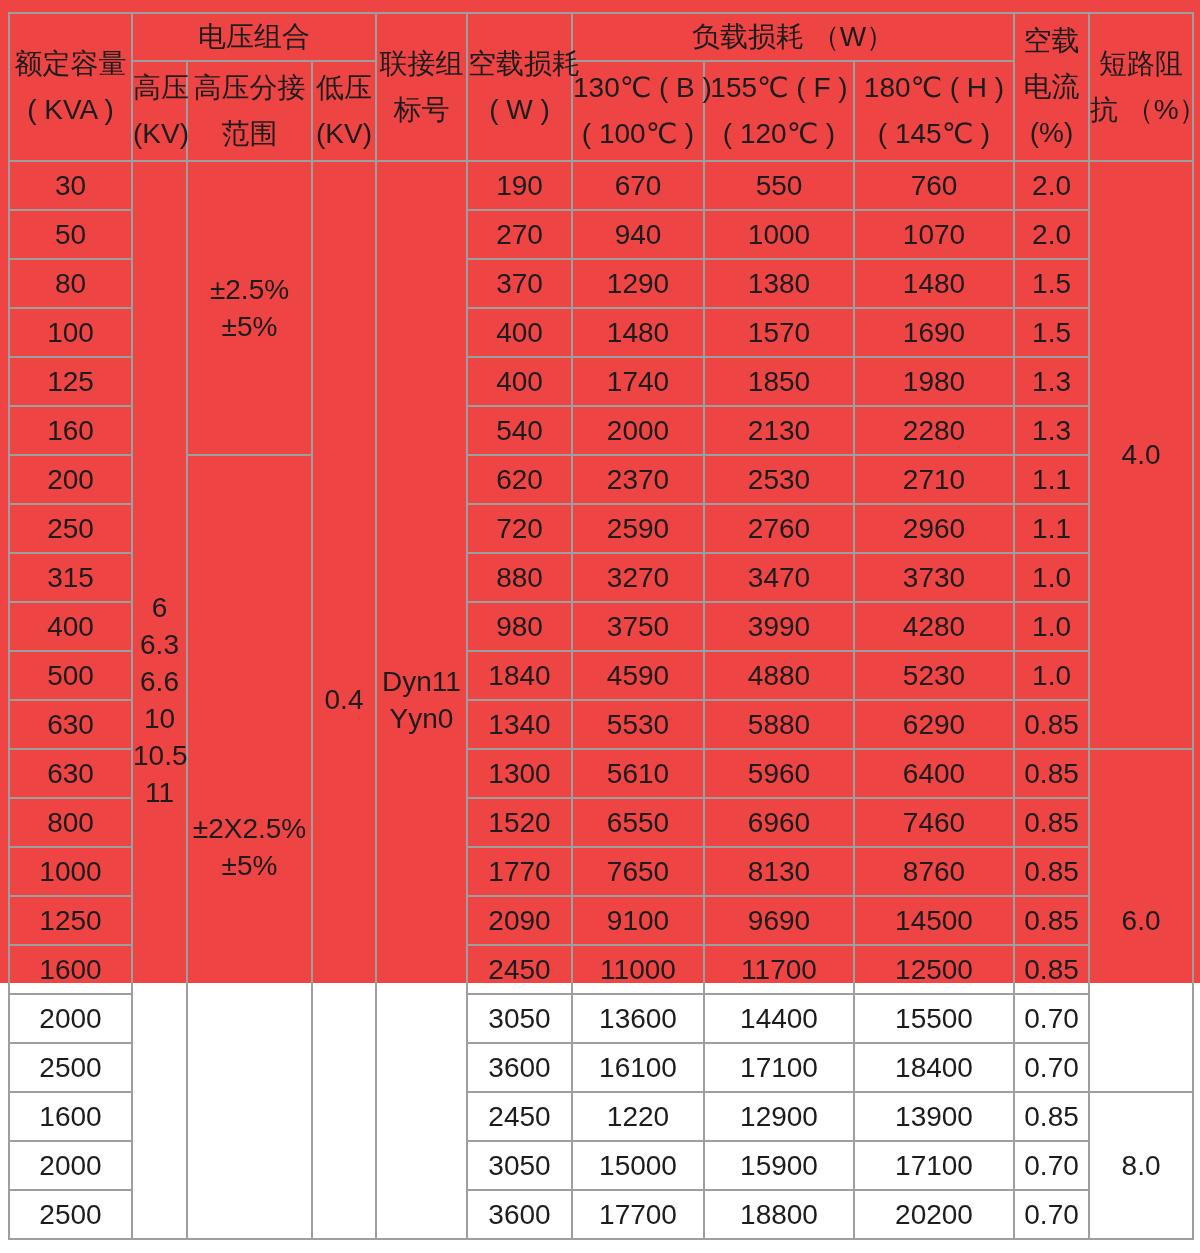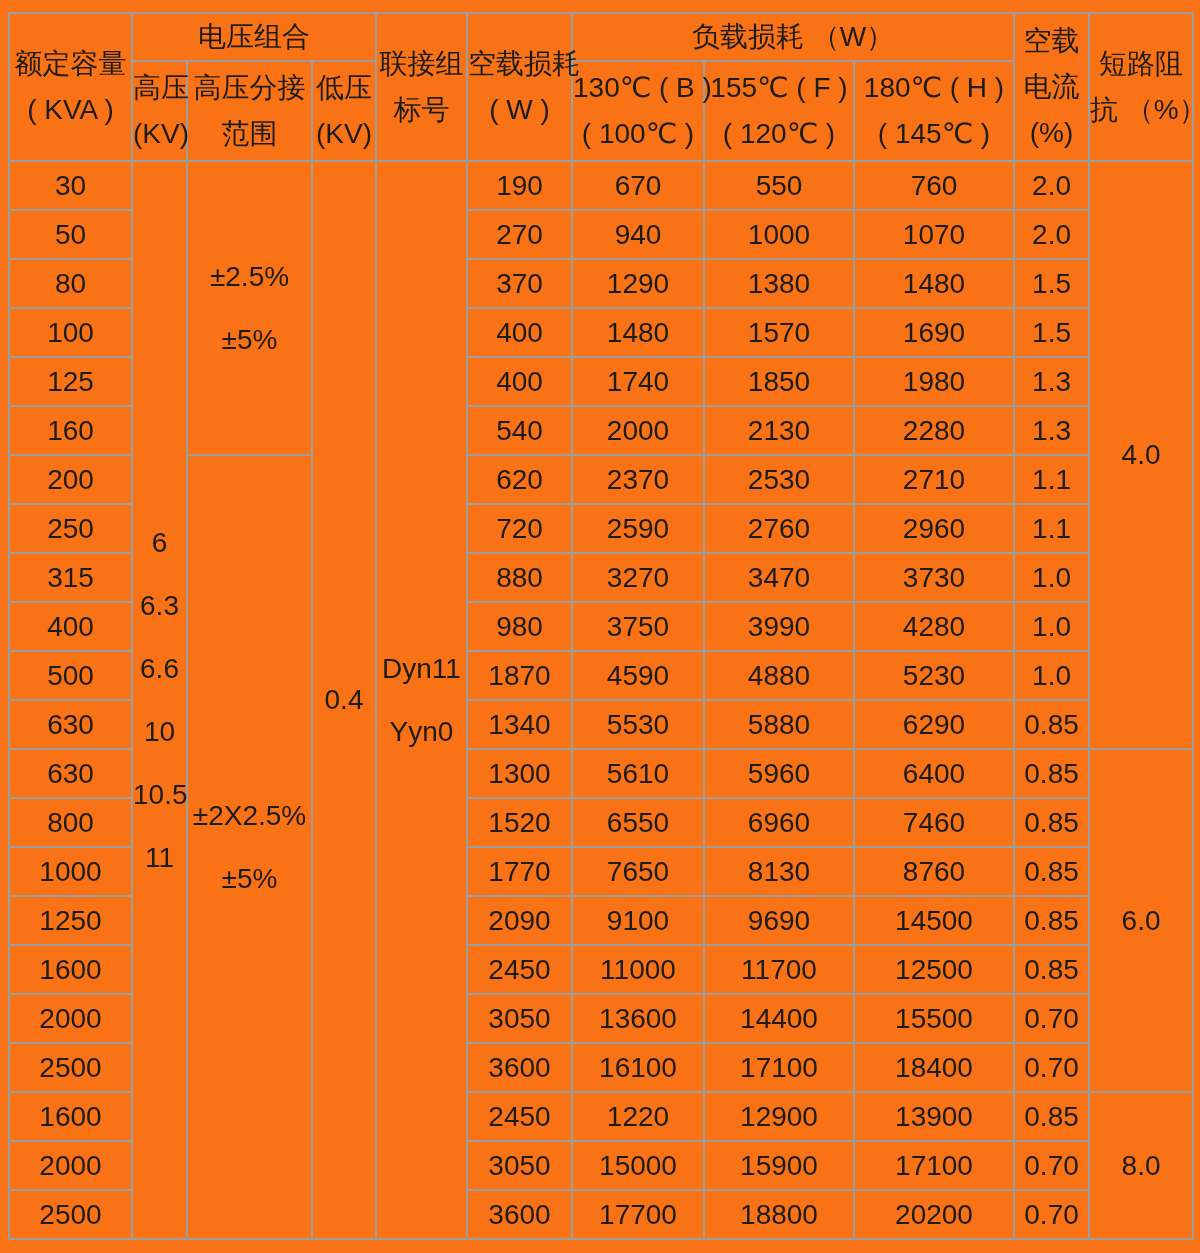--- a/index.html
+++ b/index.html
@@ -1,21 +1,21 @@
 <!DOCTYPE html>
 <html><head>
 <meta charset="utf-8">
 <style>
   html,body{margin:0;padding:0;background:#ffffff;}
   body{
     width:1200px;height:1253px;position:relative;overflow:hidden;
     font-family:"Liberation Sans","DejaVu Sans",sans-serif;
     color:#1c1c1c;
   }
-  .page{position:relative;width:1200px;height:1253px;background:#f97316;text-decoration:underline;}
+  .page{position:relative;width:1200px;height:983px;background:#ef4444;text-decoration:underline;}
   table.spec{
     position:absolute;left:8px;top:12px;width:1184px;
     border-collapse:collapse;table-layout:fixed;
   }
   col.c1{width:123px}  col.c2{width:55px}   col.c3{width:125px}
   col.c4{width:64px}   col.c5{width:91px}   col.c6{width:105px}
   col.c7{width:132px}  col.c8{width:150px}  col.c9{width:160px}
   col.c10{width:75px}  col.c11{width:104px}
   th,td{
     border:2px solid #9e9e9e;
@@ -23,21 +23,21 @@
     text-align:center;vertical-align:middle;
     white-space:pre;           
     font-weight:normal;
     overflow:visible;
   }
   thead tr.h1{height:46px}
   thead tr.h2{height:100px}
   tbody tr{height:49px}
   th{font-size:28px;line-height:46px;}
   td{font-size:28px;line-height:44px;}
-  td.ml{line-height:63px;}   
+  td.ml{line-height:37px;}   
 </style>
 </head>
 <body>
 
 <div class="page">
   <table class="spec">
     <colgroup>
       <col class="c1">
         <col class="c2">
         <col class="c3">
@@ -171,21 +171,21 @@
         <tr>
           <td>400</td>
           <td>980</td>
           <td>3750</td>
           <td>3990</td>
           <td>4280</td>
           <td>1.0</td>
         </tr>
         <tr>
           <td>500</td>
-          <td>1870</td>
+          <td>1840</td>
           <td>4590</td>
           <td>4880</td>
           <td>5230</td>
           <td>1.0</td>
         </tr>
         <tr>
           <td>630</td>
           <td>1340</td>
           <td>5530</td>
           <td>5880</td>

